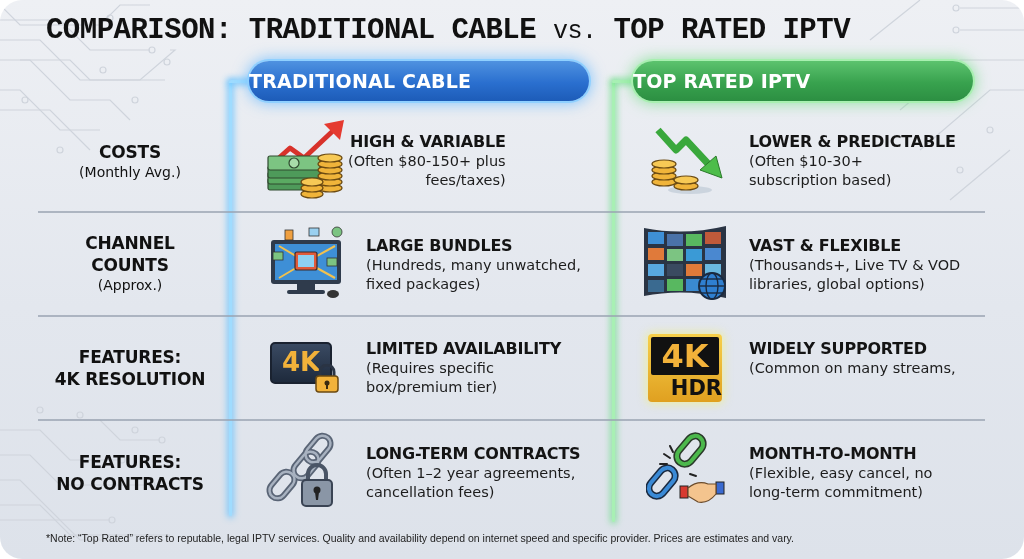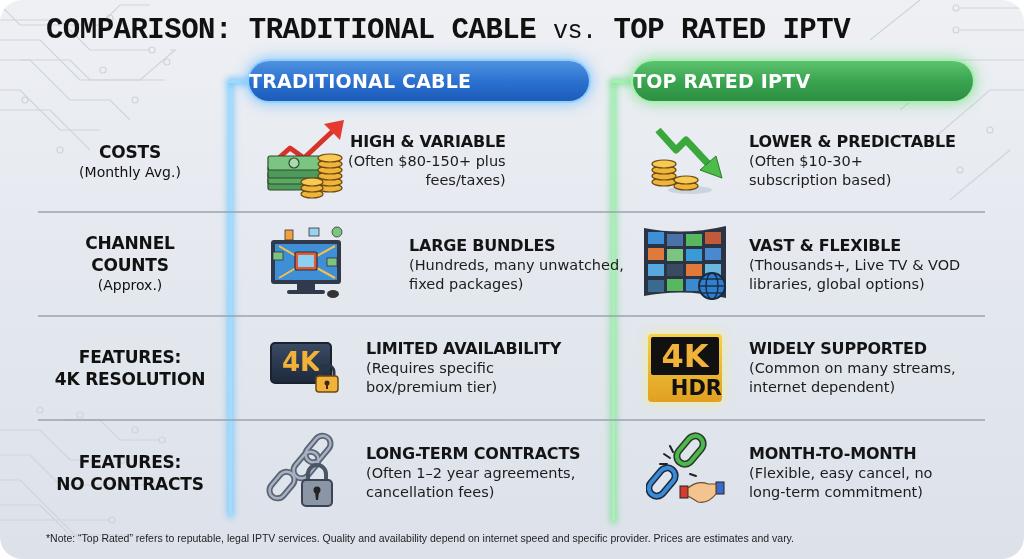--- a/index.html
+++ b/index.html
@@ -200,21 +200,21 @@
     <rect x="8" y="30" width="10" height="8" fill="#7cc482" stroke="#333" stroke-width="0.8"></rect>
     <rect x="62" y="36" width="10" height="8" fill="#7cc482" stroke="#333" stroke-width="0.8"></rect>
     <rect x="20" y="8" width="8" height="10" fill="#f0a040" stroke="#333" stroke-width="0.8"></rect>
     <rect x="44" y="6" width="10" height="8" fill="#9ad0f0" stroke="#333" stroke-width="0.8"></rect>
     <circle cx="72" cy="10" r="5" fill="#7cc482" stroke="#333" stroke-width="0.8"></circle>
     <rect x="32" y="62" width="18" height="6" fill="#2f3b4c"></rect>
     <rect x="22" y="68" width="38" height="4" rx="2" fill="#2f3b4c"></rect>
     <ellipse cx="68" cy="72" rx="6" ry="4" fill="#333"></ellipse>
   </svg>
 
-  <div class="cell" style="left:366px;top:236px;margin-left:43px;">
+  <div class="cell" style="left:366px;top:236px;">
     <span class="head">LARGE BUNDLES</span>
     <span class="desc">(Hundreds, many unwatched,</span>
     <span class="desc">fixed packages)</span>
   </div>
 
   <svg class="icon" style="left:642px;top:224px;" width="86" height="78" viewBox="0 0 86 78">
     <path d="M2 4 Q42 12 84 2 V74 Q42 64 2 72 Z" fill="#2a3444"></path>
     <g>
       <rect x="6" y="8" width="16" height="12" fill="#3e8fd6"></rect>
         <rect x="25" y="10" width="16" height="12" fill="#4a72a8"></rect>
@@ -271,21 +271,20 @@
 
   <div class="icon" style="left:648px;top:334px;width:74px;height:68px;border-radius:4px;background:linear-gradient(180deg,#f7d04a,#e0a020);box-shadow:0 0 8px 2px rgba(240,240,140,0.7);overflow:hidden;">
     <div style="position:absolute;left:3px;top:3px;width:68px;height:38px;background:#111;border-radius:2px;"></div>
     <div style="position:absolute;left:3px;top:2px;width:68px;text-align:center;font-weight:bold;font-size:32px;line-height:40px;color:#f2b23a;font-family:'DejaVu Sans',sans-serif;">4K</div>
     <div style="position:absolute;left:0;top:42px;width:74px;text-align:right;font-weight:bold;font-size:21px;line-height:24px;color:#111;font-family:'DejaVu Sans',sans-serif;">HDR</div>
   </div>
 
   <div class="cell" style="left:749px;top:339px;">
     <span class="head">WIDELY SUPPORTED</span>
     <span class="desc">(Common on many streams,</span>
-    <span class="desc">internet dependent)</span>
   </div>
 
   <div class="row-label" style="top:451px;">
     <span class="main">FEATURES:</span>
     <span class="main">NO CONTRACTS</span>
   </div>
 
   <svg class="icon" style="left:266px;top:430px;" width="80" height="80" viewBox="0 0 80 80">
     <g fill="none" stroke="#5a6576" stroke-width="6" stroke-linecap="round">
       <rect x="44" y="4" width="16" height="30" rx="8" transform="rotate(40 52 19)"></rect>

